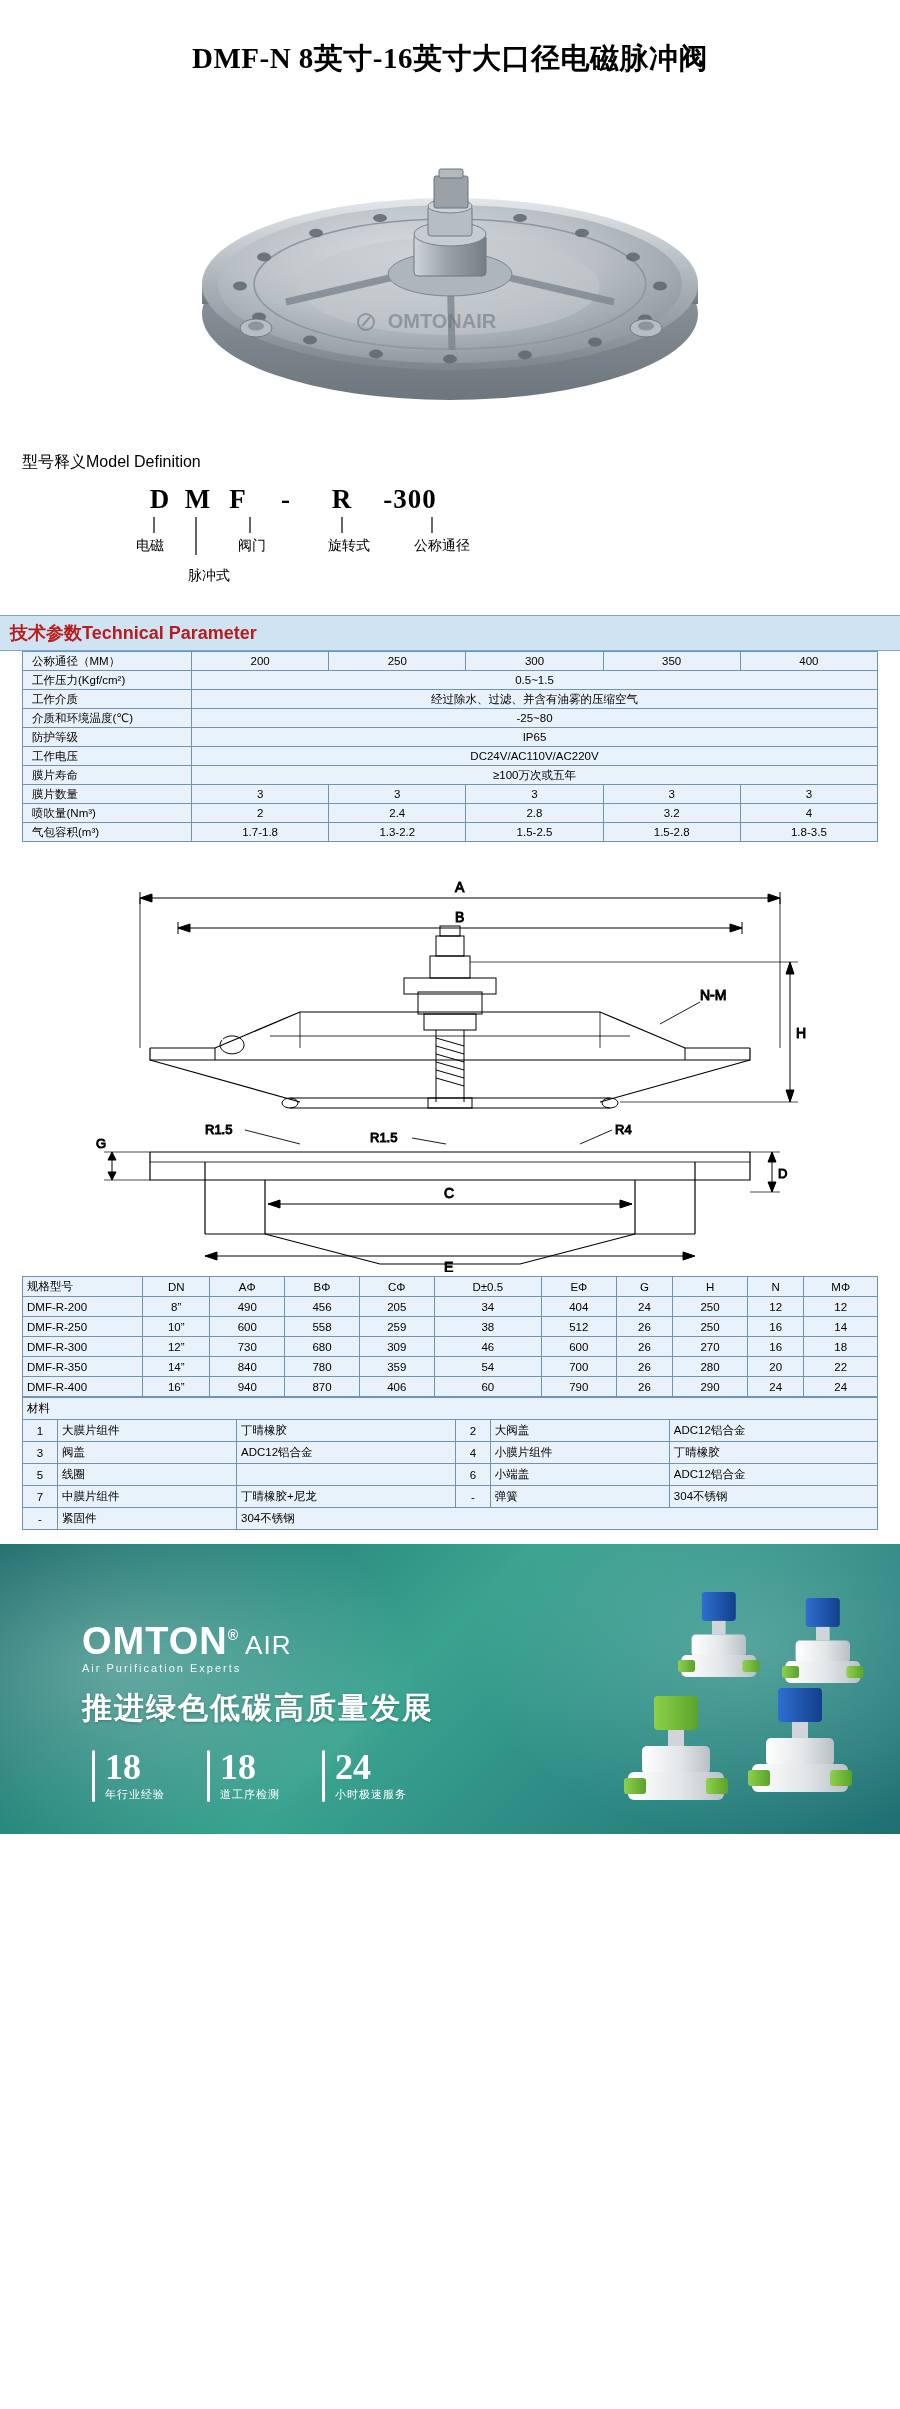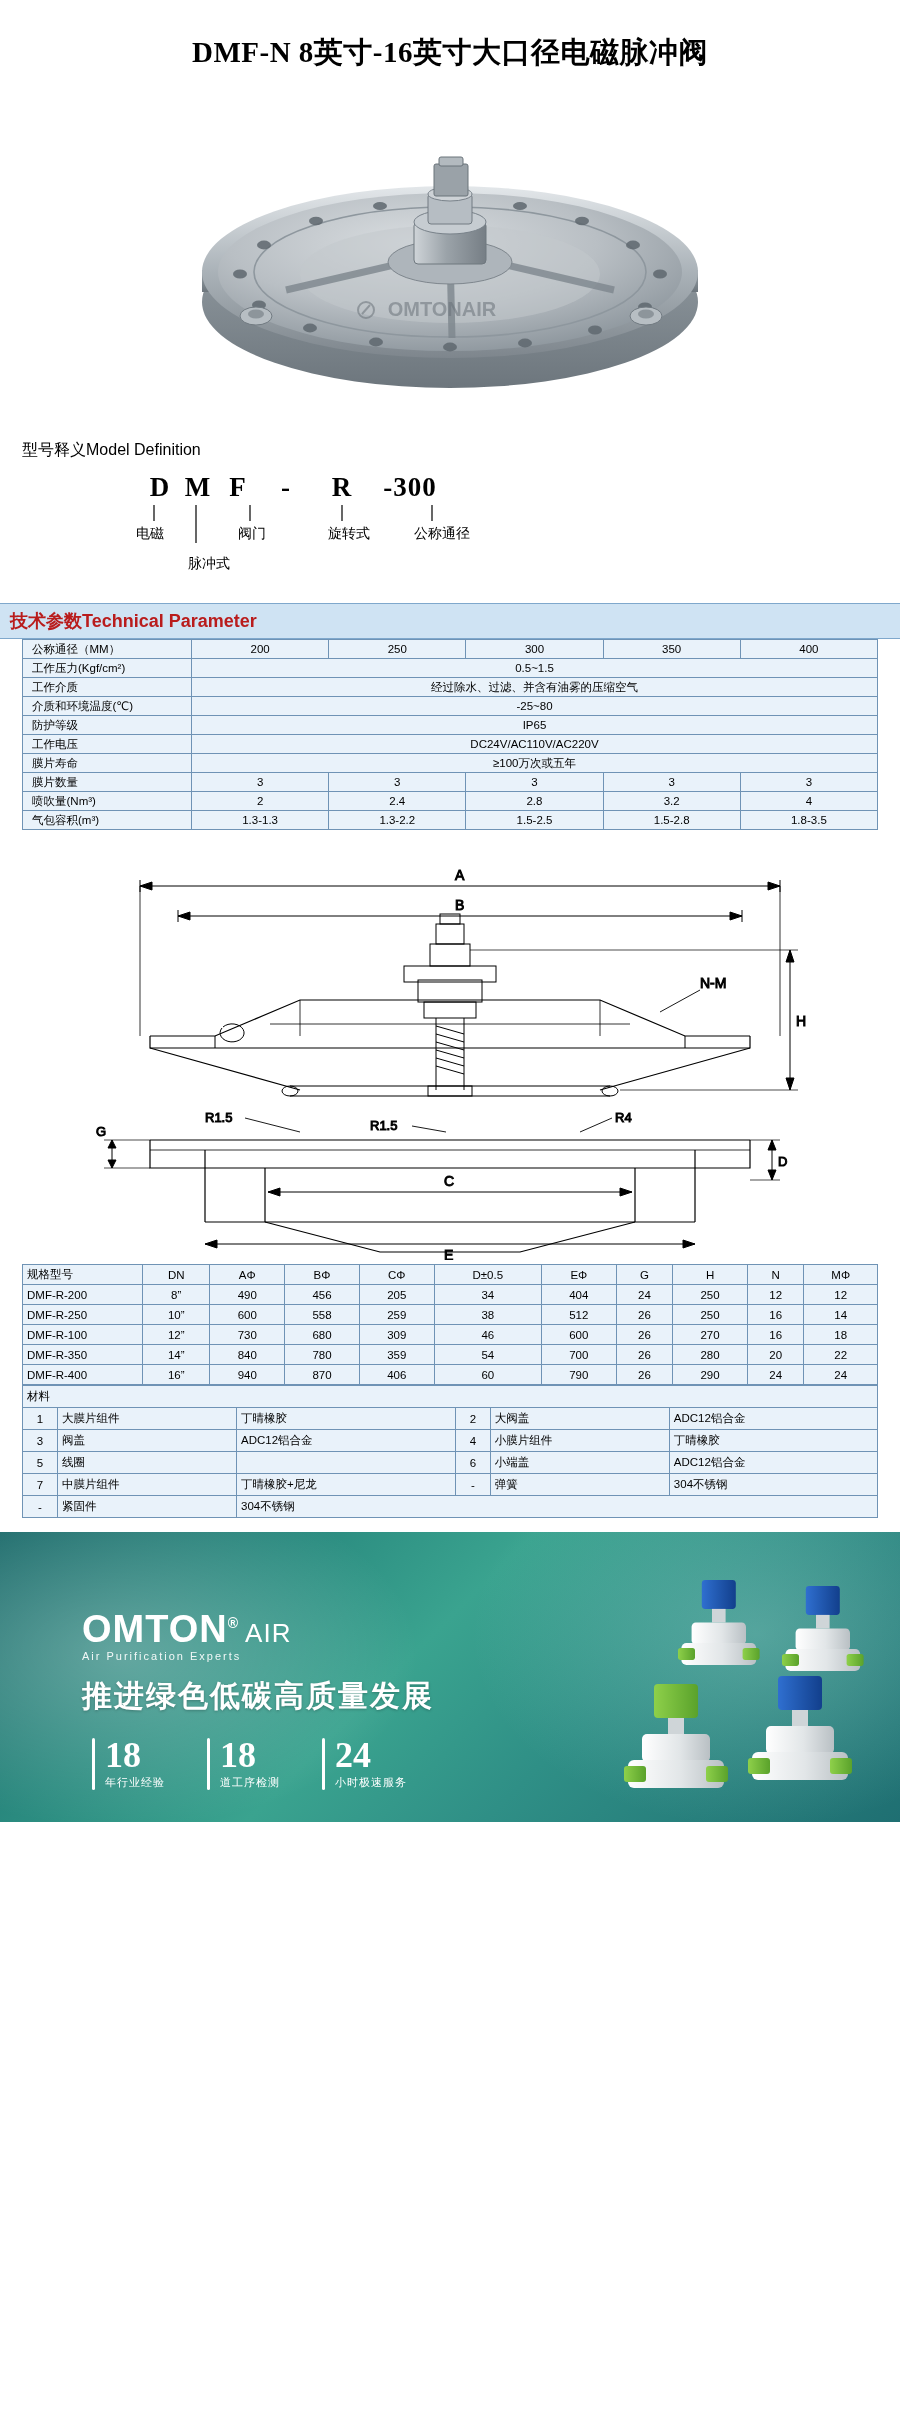--- a/index.html
+++ b/index.html
@@ -10,21 +10,21 @@
     color:#000;
   }
   .page{width:900px;position:relative;overflow:hidden;}
 
   
   .title-bar{
     padding:22px 0 14px 0;
     text-align:center;
   }
   .title-bar h1{
-    margin:11px;
+    margin:17px;
     font-size:29px;
     font-weight:bold;
     letter-spacing:0.5px;
     font-family:"Liberation Serif","DejaVu Serif",serif;
   }
 
   
   .hero{
     height:310px;
     position:relative;
@@ -349,21 +349,21 @@
       <tr>
         <td class="lbl">喷吹量(Nm³)</td>
         <td>2</td>
         <td>2.4</td>
         <td>2.8</td>
         <td>3.2</td>
         <td>4</td>
       </tr>
       <tr>
         <td class="lbl">气包容积(m³)</td>
-        <td>1.3-1.3</td>
+        <td>1.7-1.8</td>
         <td>1.3-2.2</td>
         <td>1.5-2.5</td>
         <td>1.5-2.8</td>
         <td>1.8-3.5</td>
       </tr>
     </tbody>
   </table>
 
   <div class="drawing">
     <svg viewBox="0 0 900 420" width="900" height="420">
@@ -493,21 +493,21 @@
         <td>558</td>
         <td>259</td>
         <td>38</td>
         <td>512</td>
         <td>26</td>
         <td>250</td>
         <td>16</td>
         <td>14</td>
       </tr>
       <tr>
-        <td class="first">DMF-R-100</td>
+        <td class="first">DMF-R-300</td>
         <td>12”</td>
         <td>730</td>
         <td>680</td>
         <td>309</td>
         <td>46</td>
         <td>600</td>
         <td>26</td>
         <td>270</td>
         <td>16</td>
         <td>18</td>

